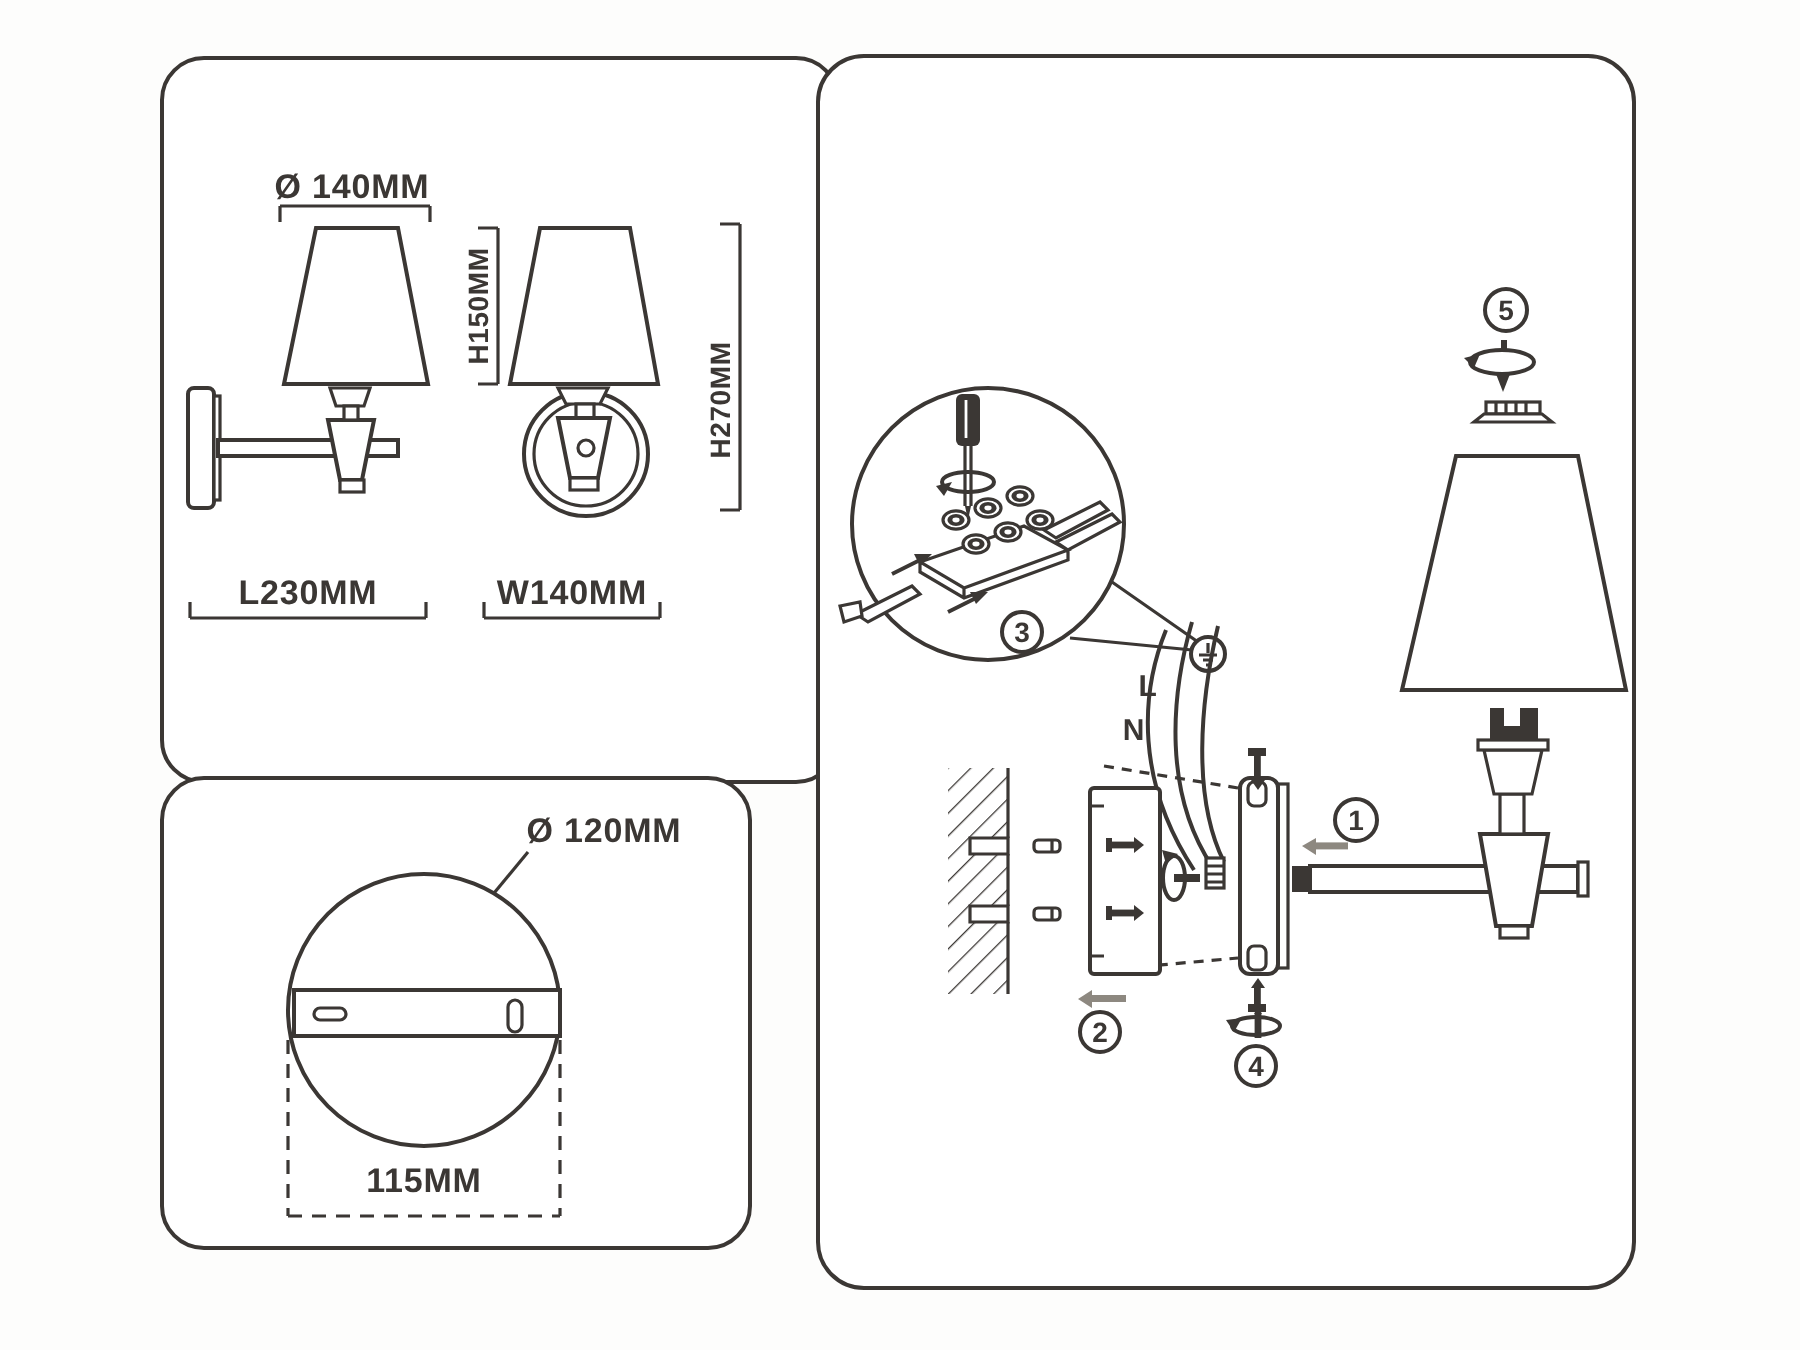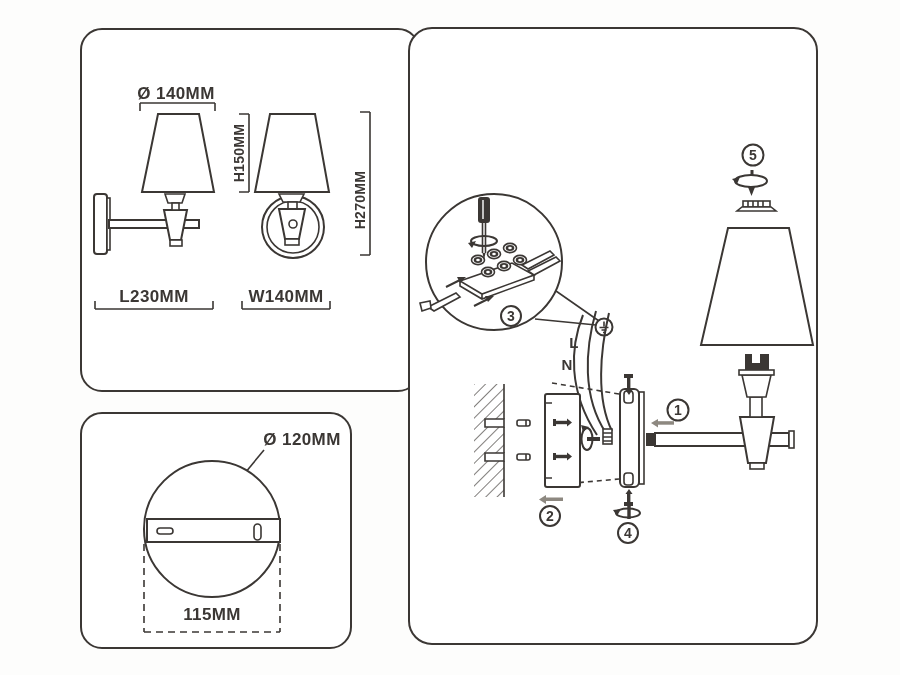--- a/index.html
+++ b/index.html
@@ -10,21 +10,21 @@
     overflow:hidden;
   }
   .panel{
     position:absolute;
     background:#ffffff;
     border:2px solid #3b3734;
     border-radius:22px;
     box-sizing:border-box;
   }
   #panel-dims{left:80px;top:28px;width:340px;height:364px;}
-  #panel-base{left:80px;top:412px;width:272px;height:237px;text-decoration:underline;}
+  #panel-base{left:80px;top:388px;width:296px;height:237px;text-decoration:underline;}
   #panel-install{left:408px;top:27px;width:410px;height:618px;border-radius:24px;}
   svg{display:block;}
   svg text{
     font-family:"Liberation Sans", sans-serif;
     font-weight:700;
     fill:#3b3734;
     letter-spacing:.4px;
   }
   .dim-label{font-size:17px;}
   .dim-label-v{font-size:14px;letter-spacing:.3px;}

